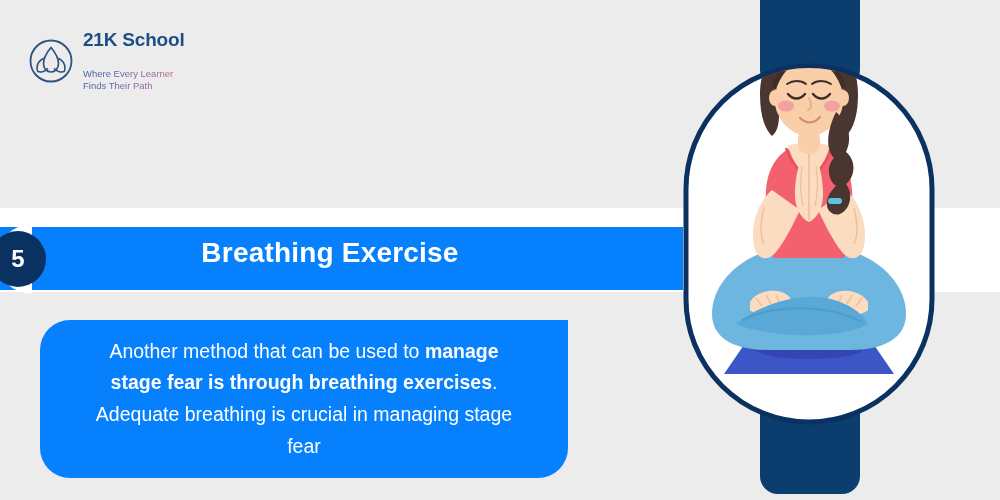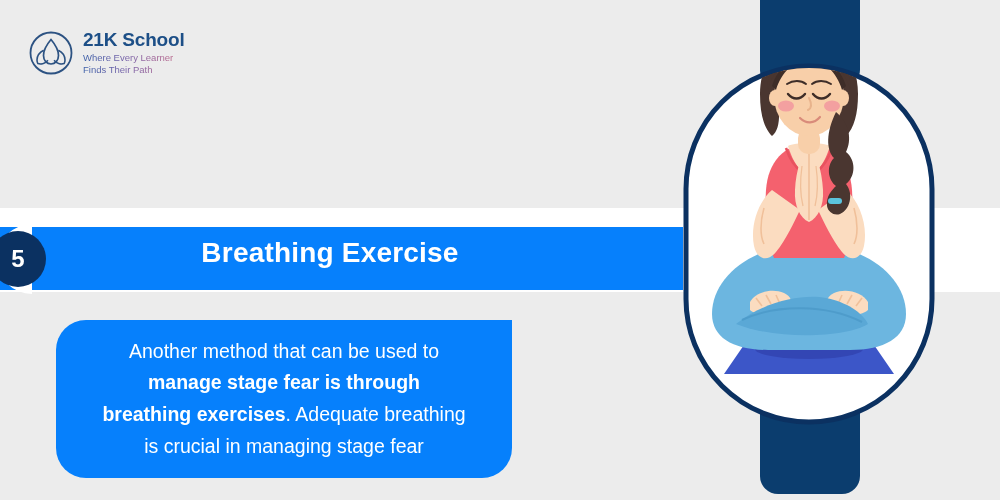--- a/index.html
+++ b/index.html
@@ -49,21 +49,21 @@
     display: flex;
     flex-direction: column;
     justify-content: center;
     line-height: 1;
   }
   .logo-name {
     font-size: 19px;
     font-weight: bold;
     color: #1d4f87;
     letter-spacing: -0.2px;
-    margin-bottom: 3px;
+    margin-bottom: 19px;
   }
   .logo-tagline {
     font-size: 9.5px;
     font-weight: normal;
     line-height: 1.25;
     background: linear-gradient(90deg, #3a5ea8 0%, #7b62a8 45%, #c86a86 100%);
     -webkit-background-clip: text;
     background-clip: text;
     color: transparent;
     white-space: pre-line;
@@ -120,23 +120,23 @@
     align-items: center;
     justify-content: center;
     color: #ffffff;
     font-size: 24px;
     font-weight: bold;
   }
 
   
   .text-card {
     position: absolute;
-    left: 56px;
+    left: 40px;
     top: 320px;
-    width: 456px;
+    width: 528px;
     height: 158px;
     background: #0680fc;
     border-radius: 30px 0 30px 30px;
     display: flex;
     align-items: center;
     justify-content: center;
     box-sizing: border-box;
     padding: 12px 46px;
   }
   .text-card p {

